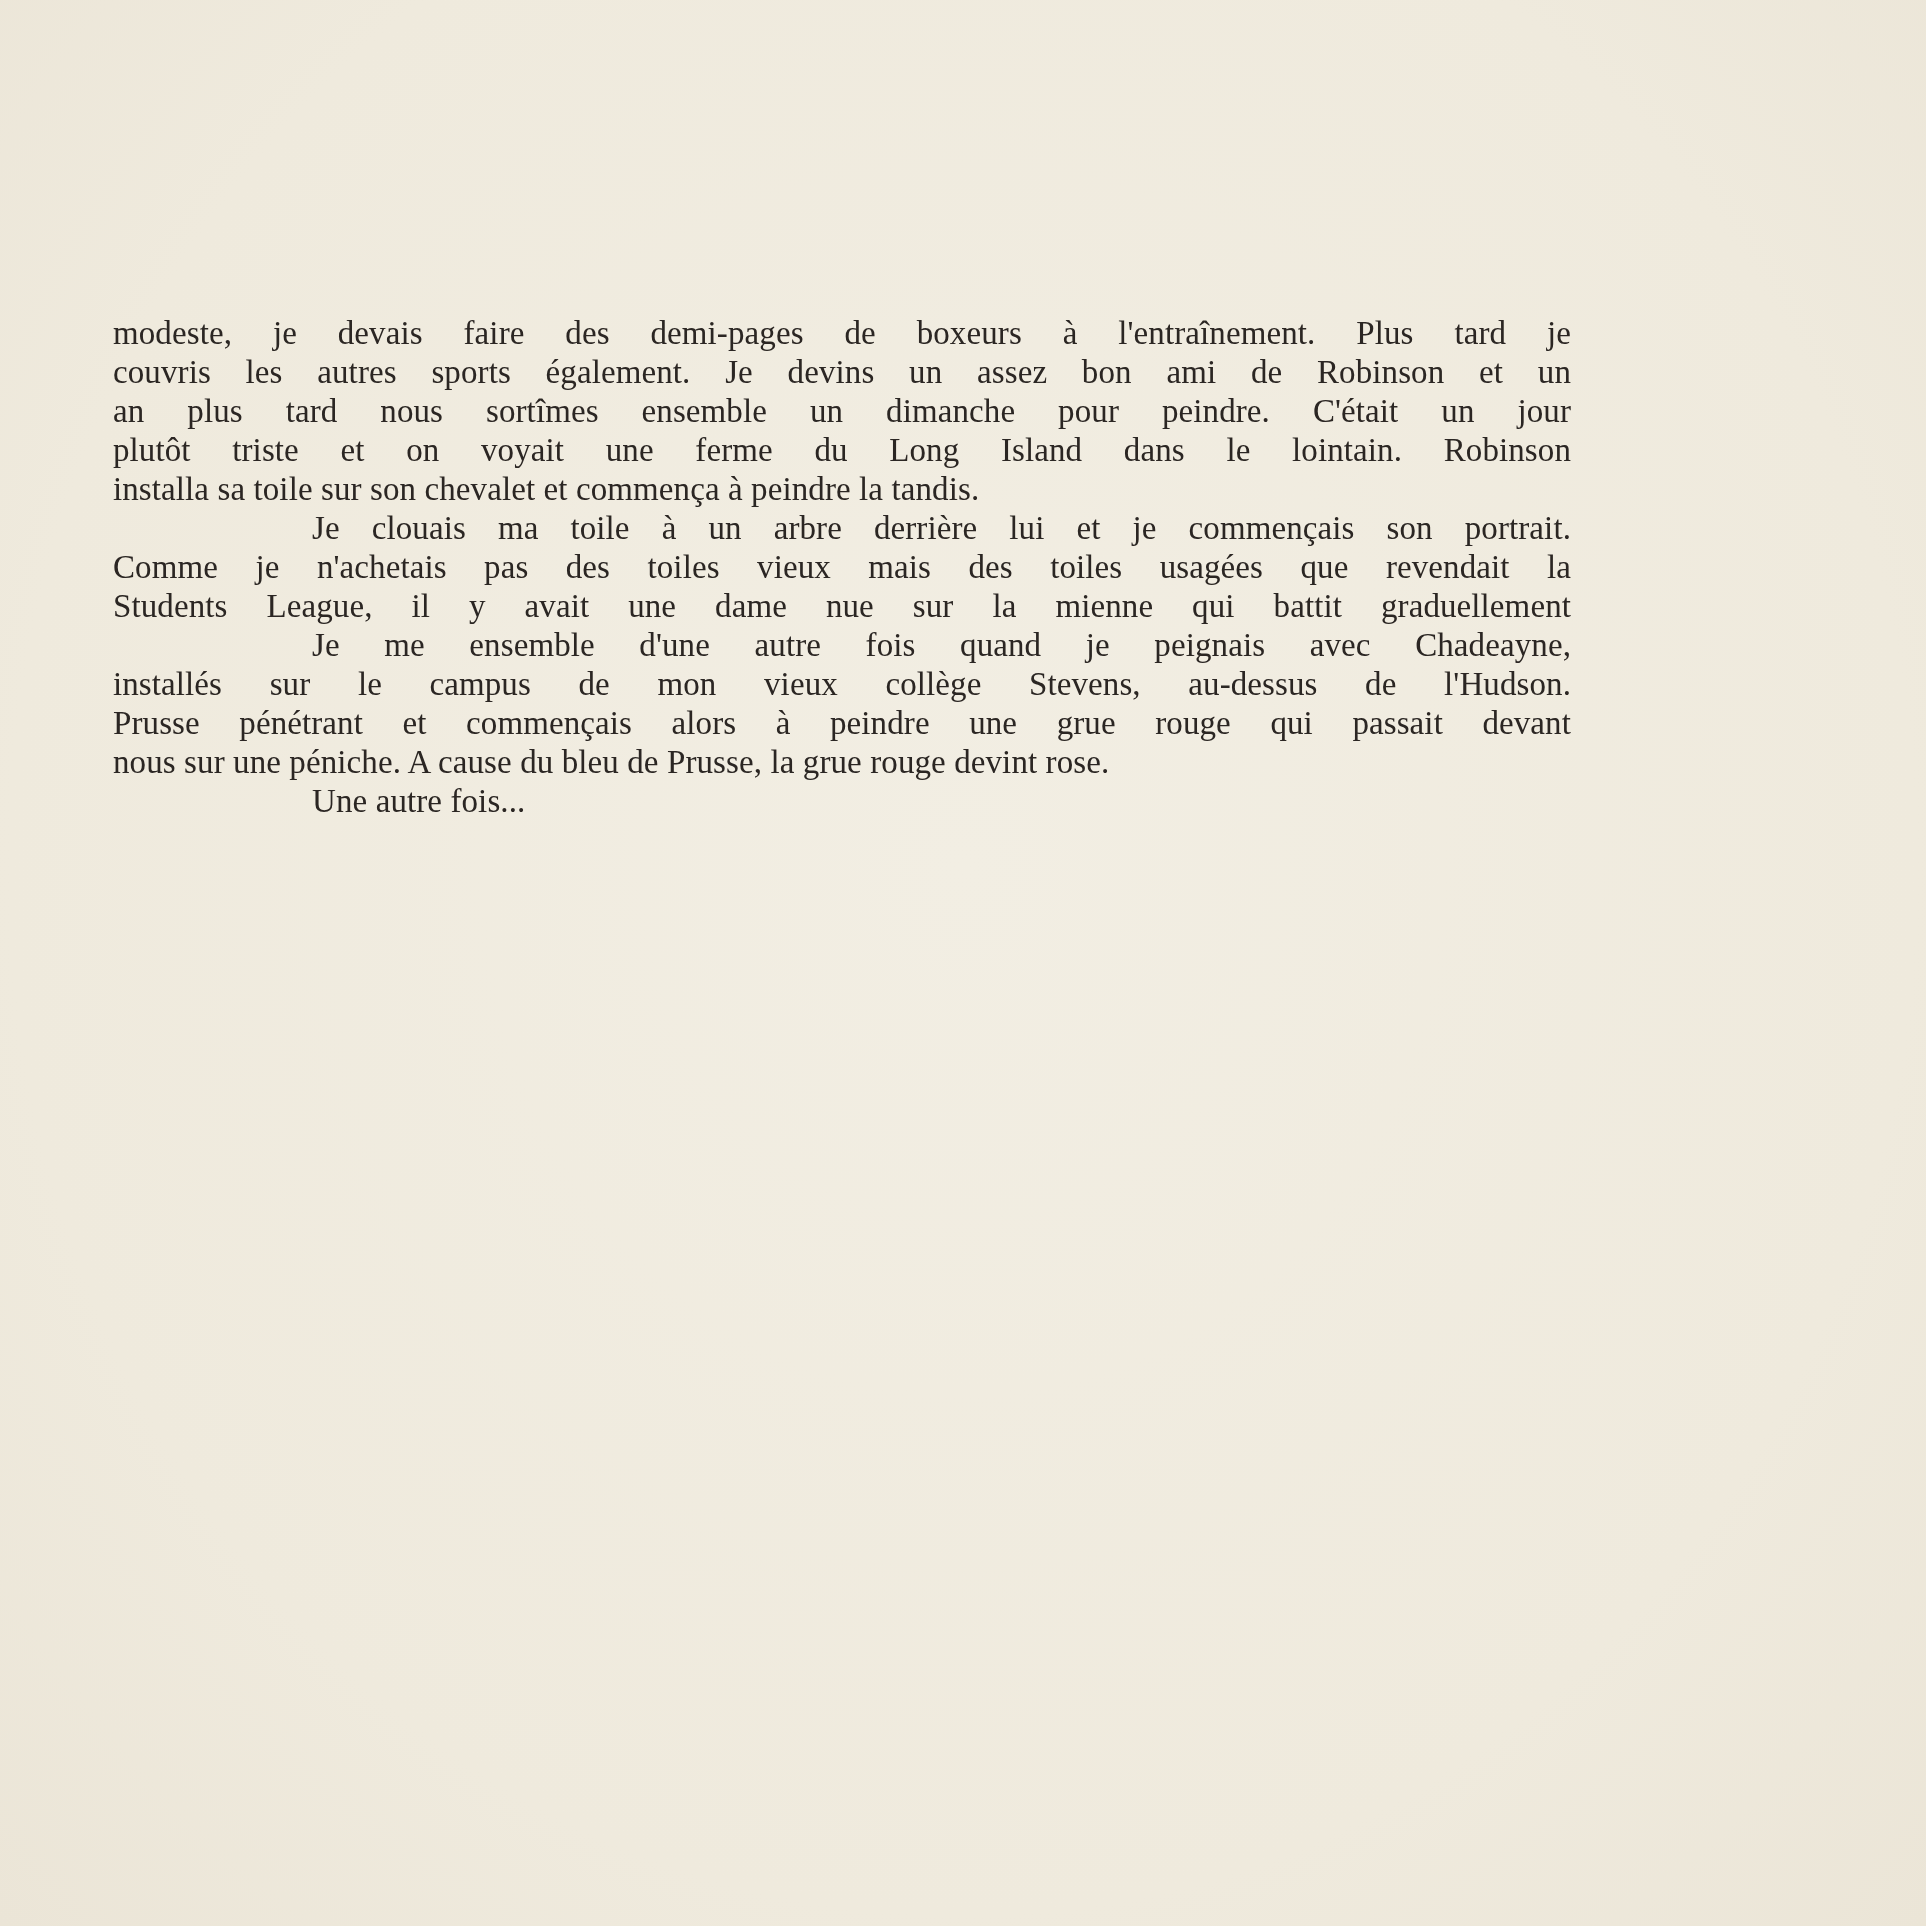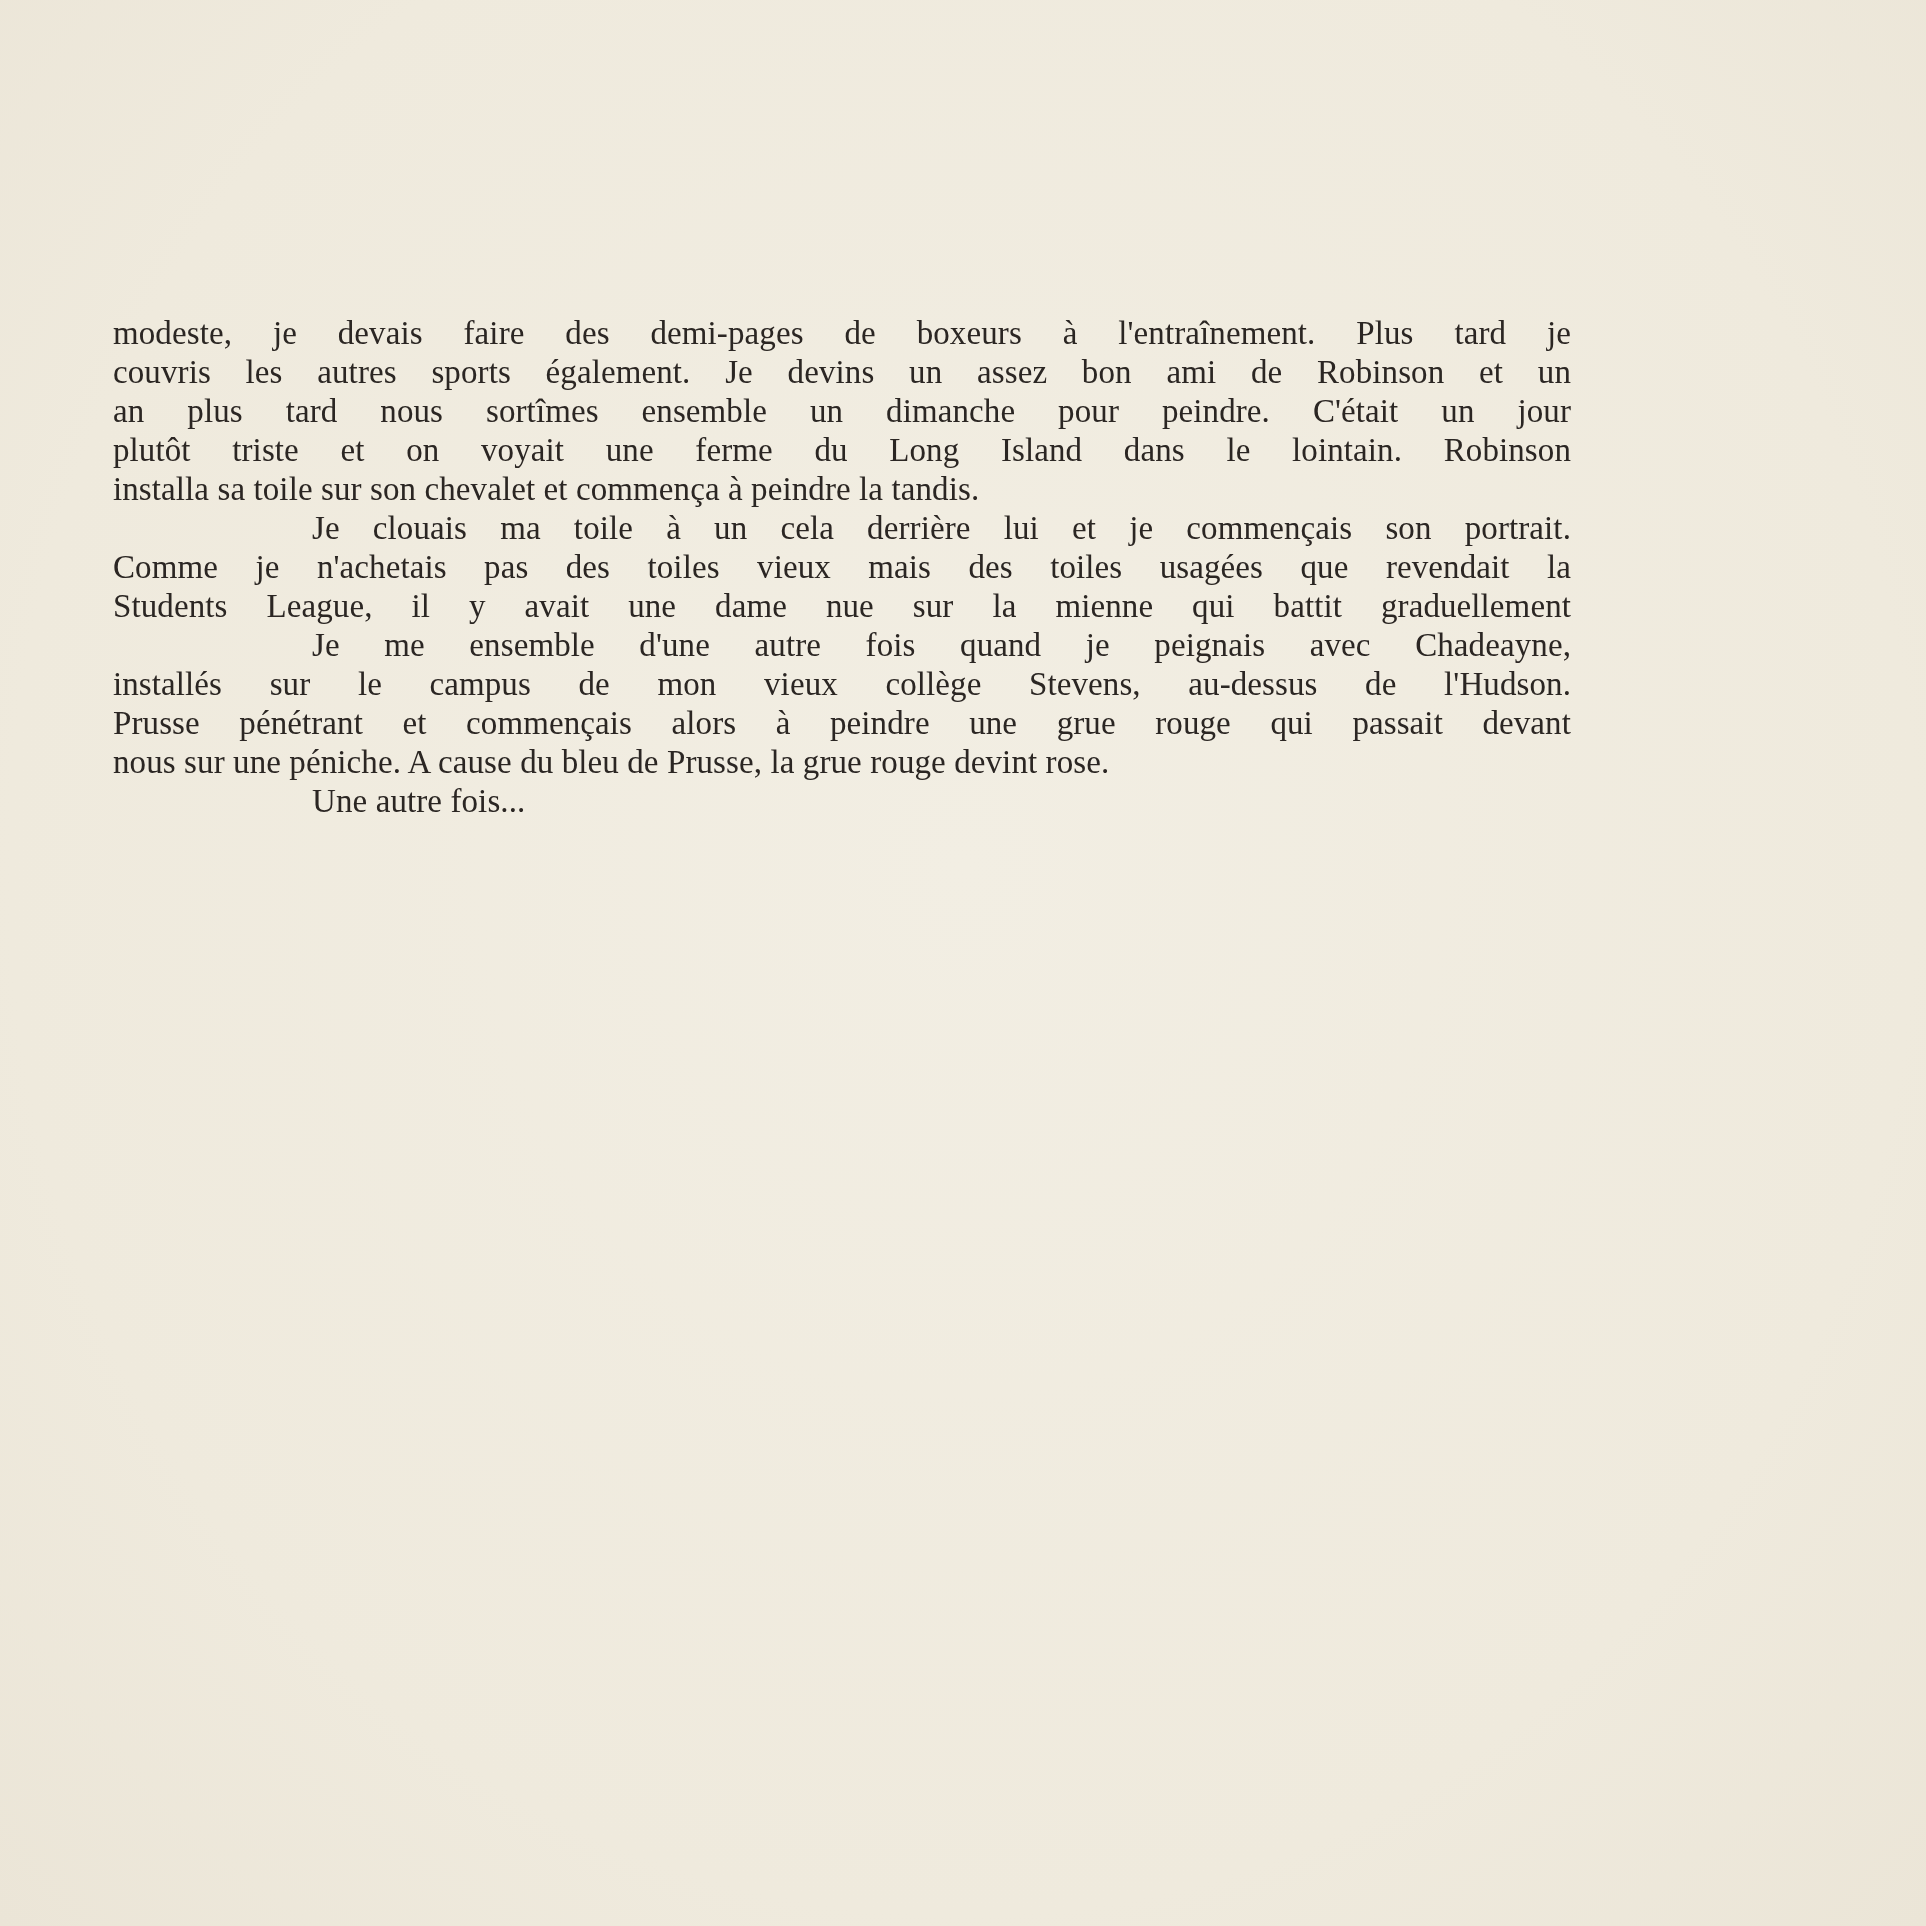--- a/index.html
+++ b/index.html
@@ -54,21 +54,21 @@
 
     <div>
       <span class="line">modeste, je devais faire des demi-pages de boxeurs à l'entraînement. Plus tard je</span>
       <span class="line">couvris les autres sports également. Je devins un assez bon ami de Robinson et un</span>
       <span class="line">an plus tard nous sortîmes ensemble un dimanche pour peindre. C'était un jour</span>
       <span class="line">plutôt triste et on voyait une ferme du Long Island dans le lointain. Robinson</span>
       <span class="line last">installa sa toile sur son chevalet et commença à peindre la tandis.</span>
     </div>
 
     <div>
-      <span class="line indent">Je clouais ma toile à un cela derrière lui et je commençais son portrait.</span>
+      <span class="line indent">Je clouais ma toile à un arbre derrière lui et je commençais son portrait.</span>
       <span class="line">Comme je n'achetais pas des toiles vieux mais des toiles usagées que revendait la</span>
       <span class="line">Students League, il y avait une dame nue sur la mienne qui battit graduellement</span>
     </div>
 
     <div>
       <span class="line indent">Je me ensemble d'une autre fois quand je peignais avec Chadeayne,</span>
       <span class="line">installés sur le campus de mon vieux collège Stevens, au-dessus de l'Hudson.</span>
       <span class="line">Prusse pénétrant et commençais alors à peindre une grue rouge qui passait devant</span>
       <span class="line last">nous sur une péniche. A cause du bleu de Prusse, la grue rouge devint rose.</span>
     </div>

